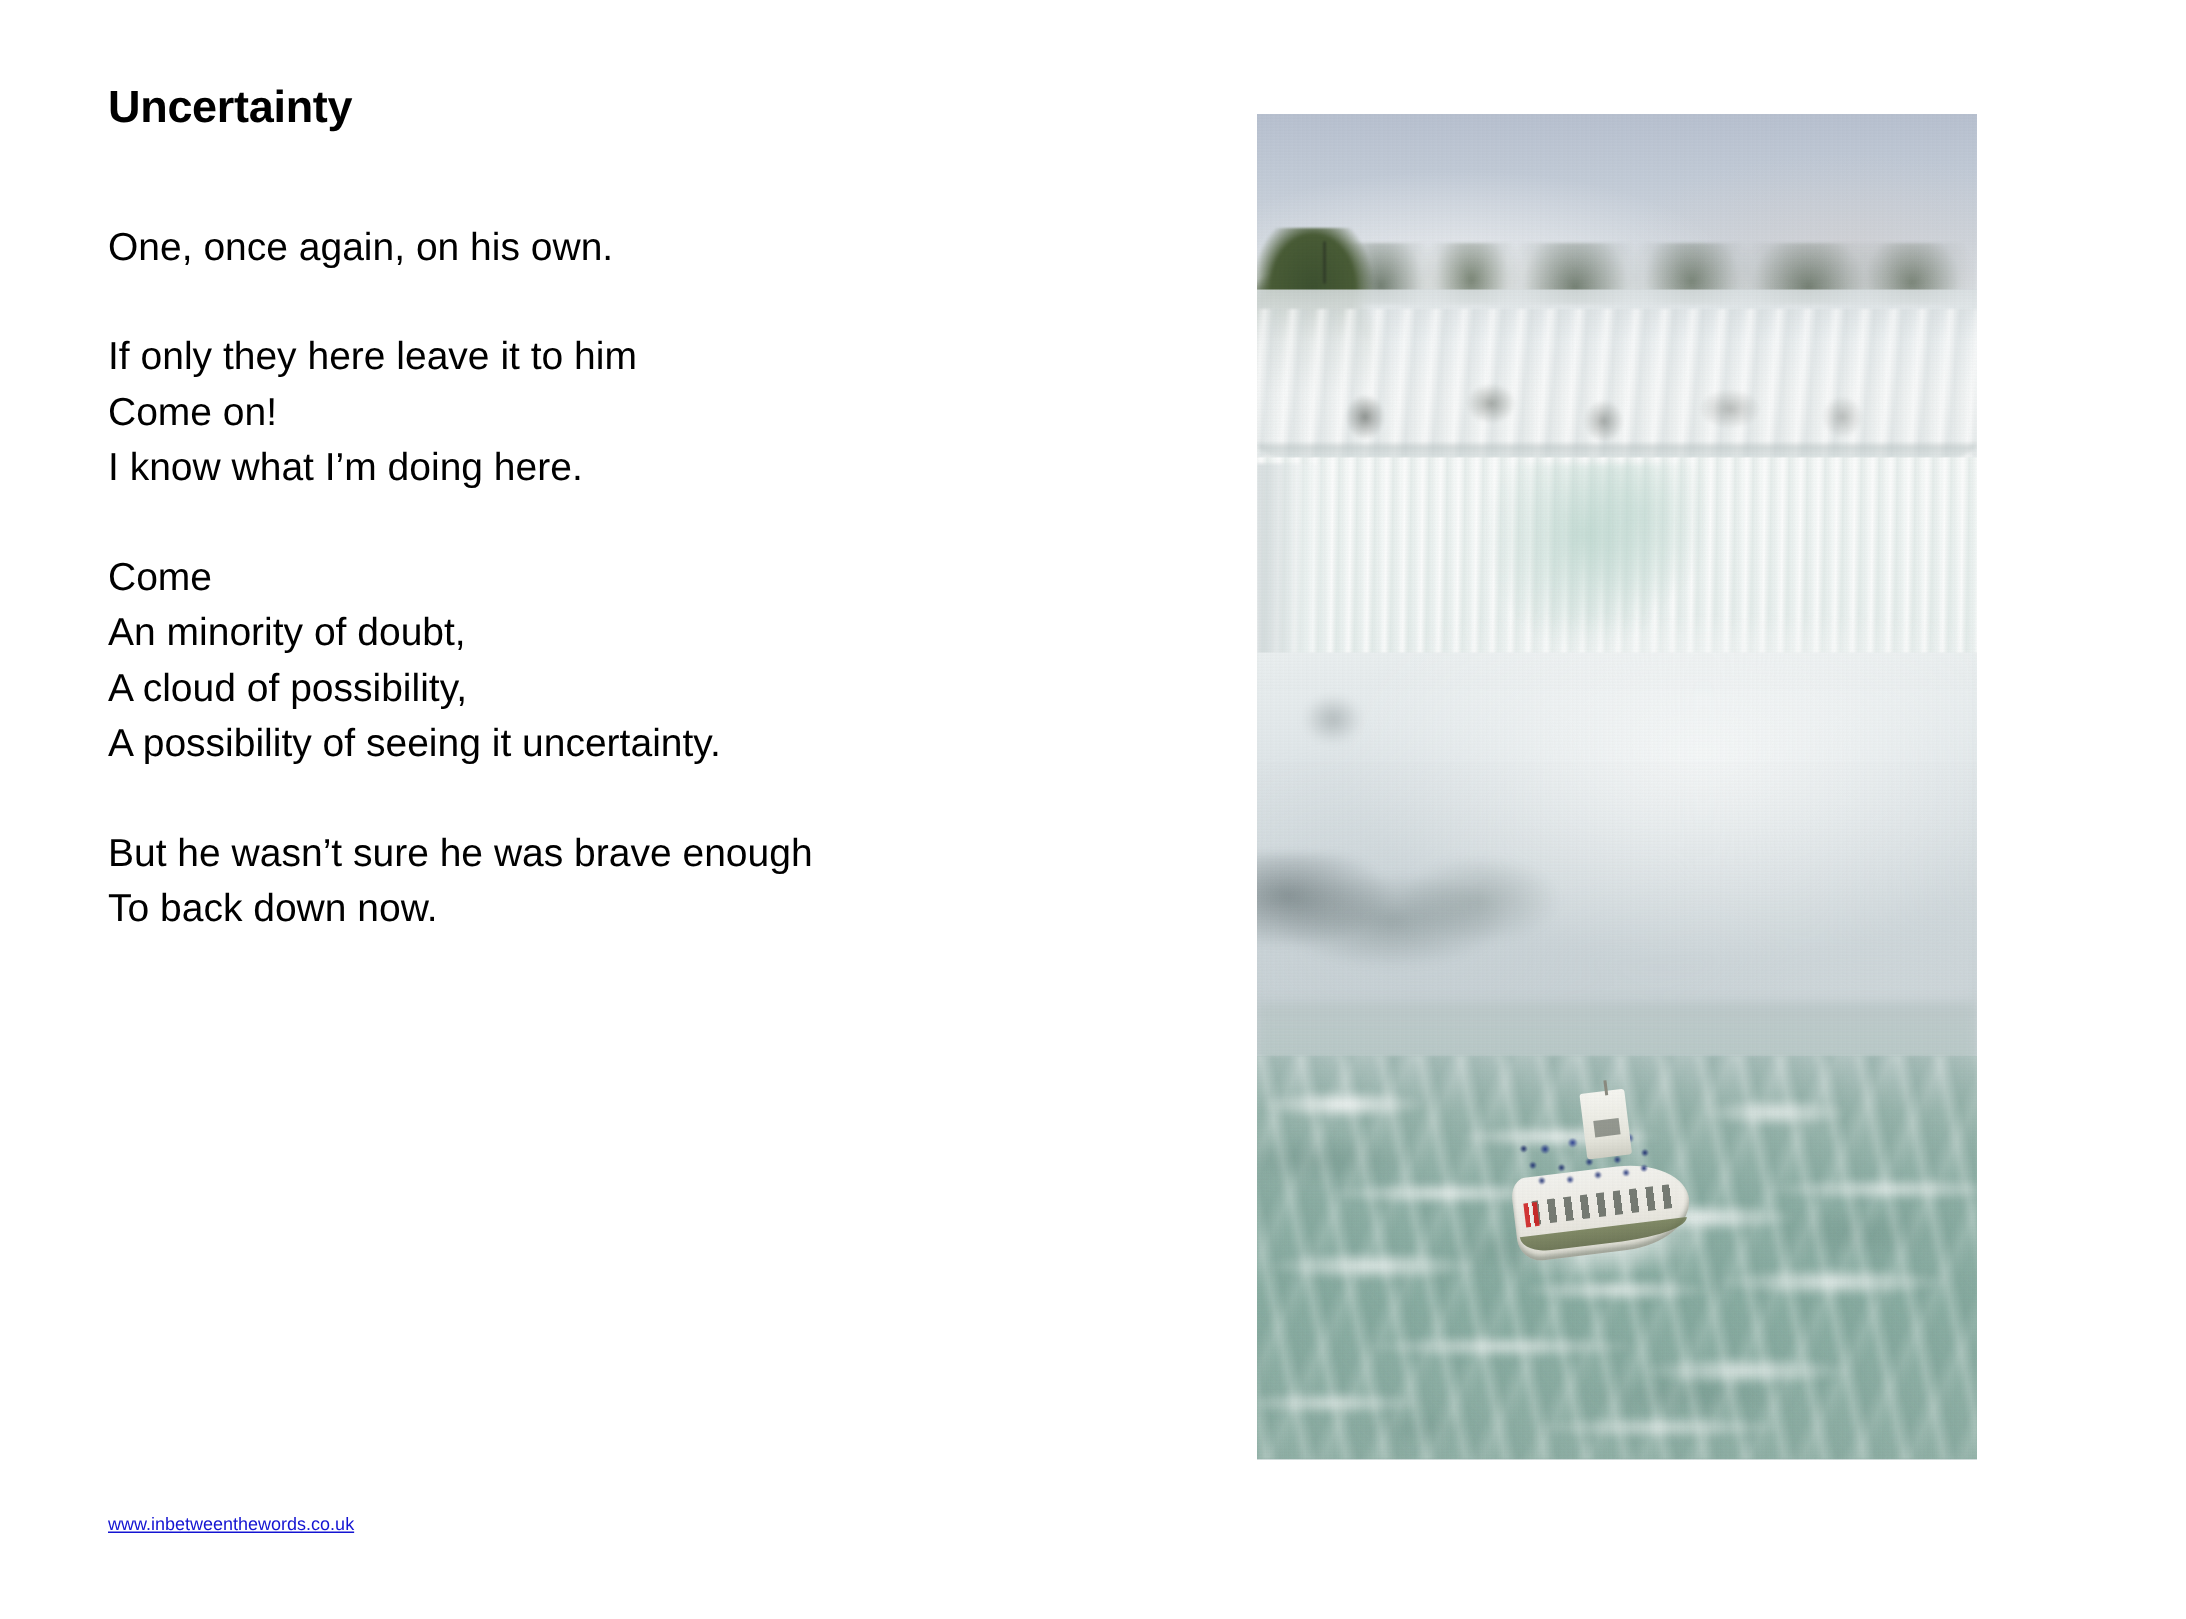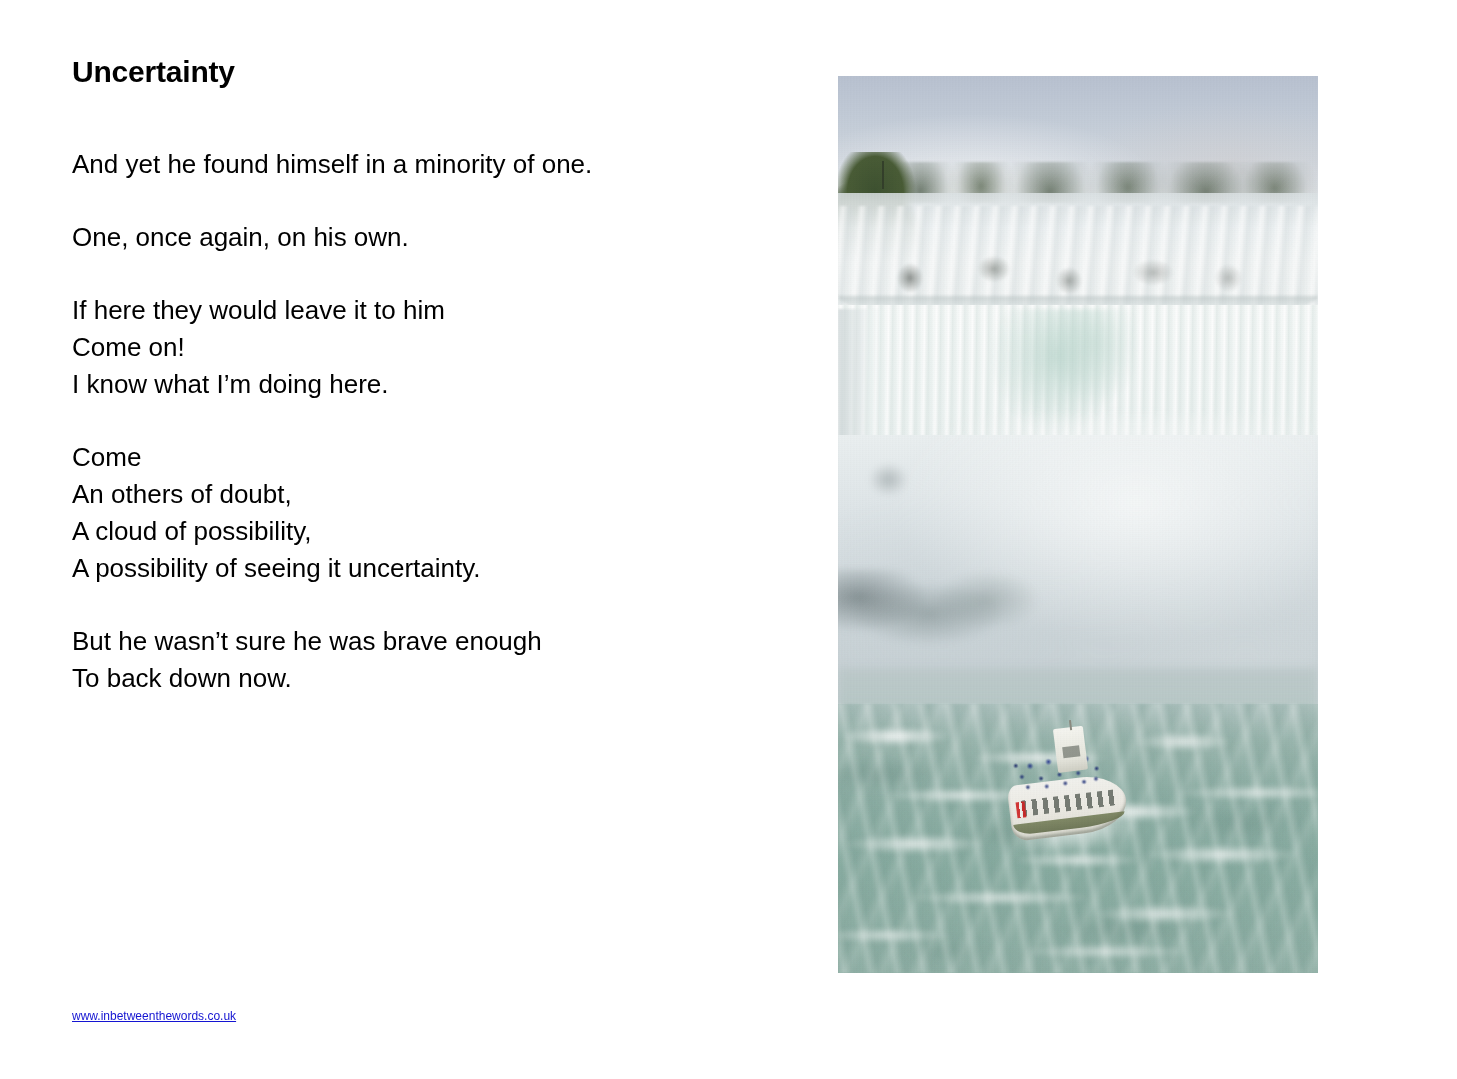--- a/index.html
+++ b/index.html
@@ -528,37 +528,36 @@
 </head>
 <body>
 
 <div class="poem-col">
 
   <h1 class="poem-title">Uncertainty</h1>
 
   <div class="poem-body">
 
     <div class="stanza">
-      <div class="poem-line">And yet he found himself in a minority of one.</div>
     </div>
 
     <div class="stanza">
       <div class="poem-line">One, once again, on his own.</div>
     </div>
 
 
     <div class="stanza">
-      <div class="poem-line">If here they would leave it to him</div>
+      <div class="poem-line">If only they here leave it to him</div>
       <div class="poem-line">Come on!</div>
       <div class="poem-line">I know what I’m doing here.</div>
     </div>
 
     <div class="stanza">
       <div class="poem-line">Come</div>
-      <div class="poem-line">An others of doubt,</div>
+      <div class="poem-line">An minority of doubt,</div>
       <div class="poem-line">A cloud of possibility,</div>
       <div class="poem-line">A possibility of seeing it uncertainty.</div>
     </div>
 
     <div class="stanza">
       <div class="poem-line">But he wasn’t sure he was brave enough</div>
       <div class="poem-line">To back down now.</div>
     </div>
 
   </div>

